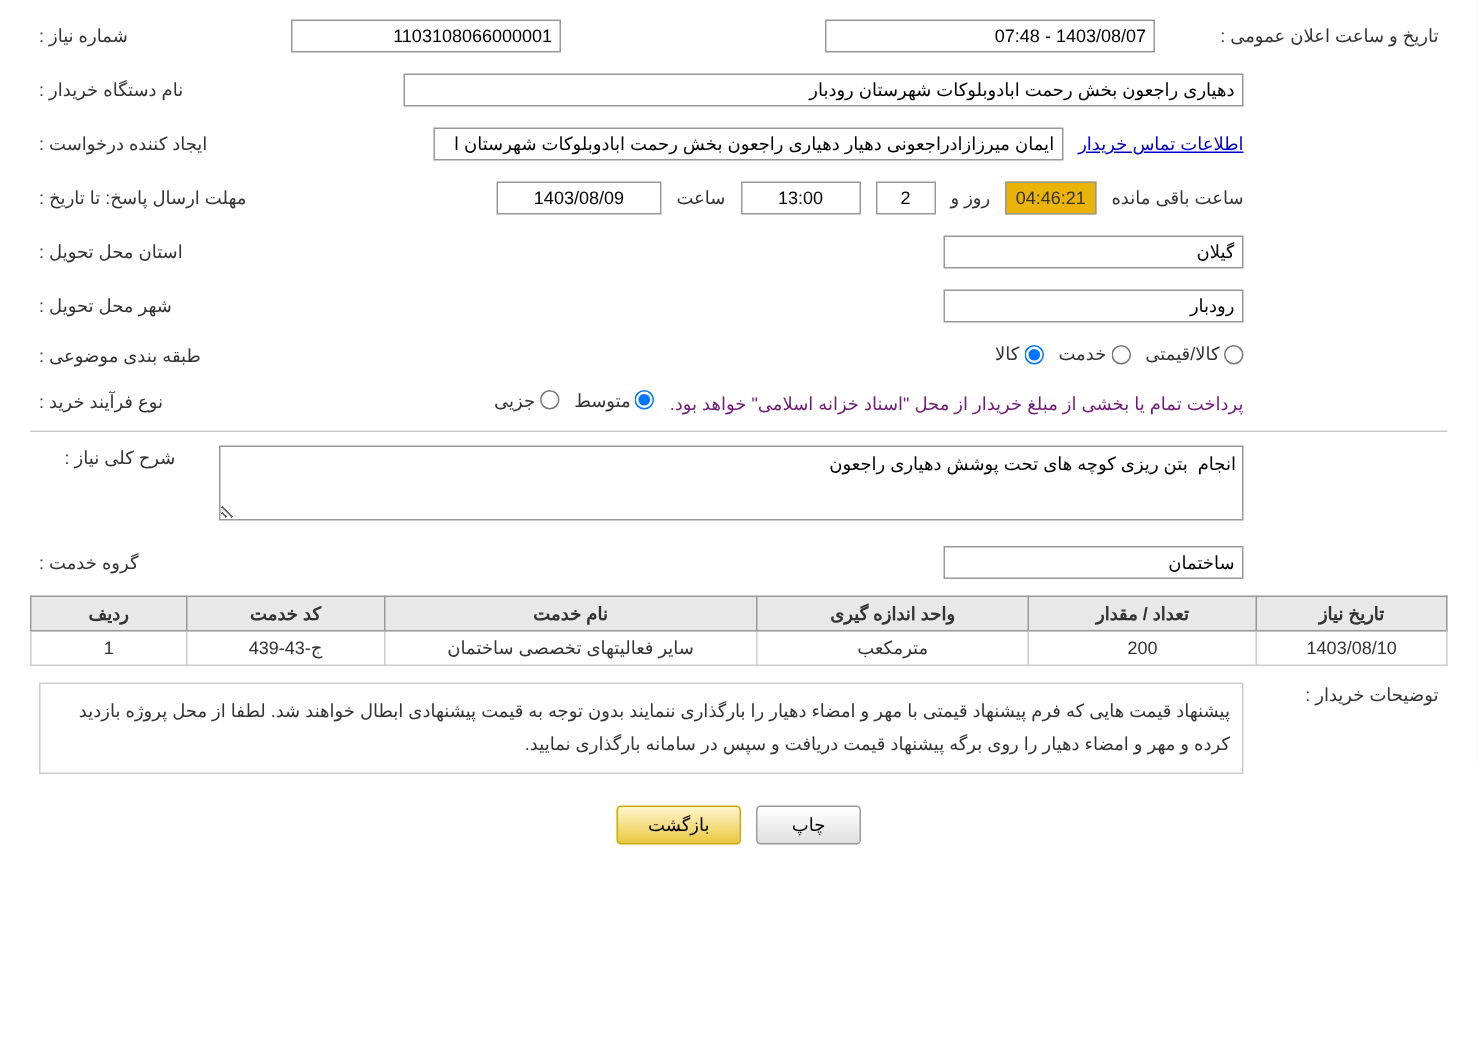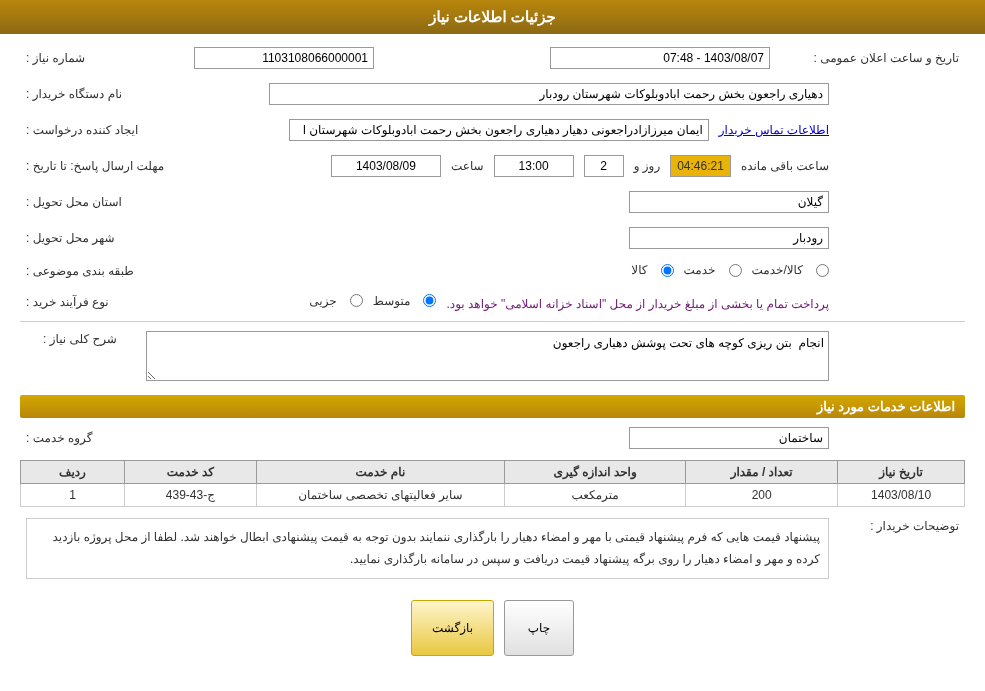--- a/index.html
+++ b/index.html
@@ -62,21 +62,21 @@
       cursor: pointer;
     }
     .radio-group {
       display: inline-flex;
       align-items: center;
       gap: 10px;
     }
     .radio-item {
       display: inline-flex;
       align-items: center;
-      gap: 13px;
+      gap: 3px;
     }
     .divider {
       border: none;
       border-top: 1px solid #ccc;
       margin: 6px 0;
     }
     .text-area-box {
       width: 100%;
       border: 1px solid #999;
       padding: 4px;
@@ -119,21 +119,21 @@
       margin-bottom: 8px;
     }
     .buttons-row {
       display: flex;
       justify-content: center;
       gap: 10px;
       margin-top: 10px;
       margin-bottom: 10px;
     }
     .btn {
-      padding: 20px 20px;
+      padding: 5px 20px;
       font-family: Tahoma, Arial, sans-serif;
       font-size: 12px;
       cursor: pointer;
       border: 1px solid #999;
       border-radius: 3px;
       min-width: 70px;
     }
     .btn-print {
       background: linear-gradient(to bottom, #fff, #e0e0e0);
     }
@@ -154,23 +154,20 @@
     .time-remain {
       direction: ltr;
       display: inline-block;
     }
   </style>
 </head>
 <body>
 
 <div class="page-container">
 
-  <div class="header-bar">
-    <span>جزئیات اطلاعات نیاز</span>
-  </div>
 
   <div class="content-area">
 
     <table class="info-table">
       <tbody>
           <tr>
         <td class="label-cell" style="width:100px;text-align:right;">تاریخ و ساعت اعلان عمومی :</td>
         <td class="value-cell" style="width:250px;">
           <input class="input-box" style="width: 220px;" value="1403/08/07 - 07:48" readonly="">
         </td>
@@ -258,21 +255,21 @@
       </table>
 
     <table class="info-table">
       <tbody>
           <tr>
         <td style="width:130px;" class="label-cell"></td>
         <td class="value-cell">
           <span class="radio-group">
             <span class="radio-item">
               <input type="radio" name="cat" style=""> 
-                  <span>کالا/خدمت</span>
+                  <span>کالا/قیمتی</span>
             </span>
             <span class="radio-item">
               <input type="radio" name="cat" style=""> 
                   <span>خدمت</span>
             </span>
             <span class="radio-item">
               <input type="radio" name="cat" checked="" style=""> 
                   <span>کالا</span>
             </span>
           </span>
@@ -312,21 +309,20 @@
           <tr>
         <td style="width:130px; vertical-align:top; padding-top:4px;" class="label-cell"></td>
         <td class="value-cell">
           <textarea class="text-area-box" readonly="" style="">انجام  بتن ریزی کوچه های تحت پوشش دهیاری راجعون</textarea>
         </td>
         <td class="label-cell" style="text-align:center; width:120px; vertical-align:top; padding-top:4px;">شرح کلی نیاز :</td>
       </tr>
     </tbody>
       </table>
 
-    <div class="sub-section-title">اطلاعات خدمات مورد نیاز</div>
 
     <table class="info-table">
       <tbody>
           <tr>
         <td style="width:130px;" class="label-cell"></td>
         <td class="value-cell">
           <input class="input-box" style="width: 200px;" readonly="" value="ساختمان">
         </td>
         <td class="label-cell" style="text-align:left; width:120px;">گروه خدمت :</td>
       </tr>

